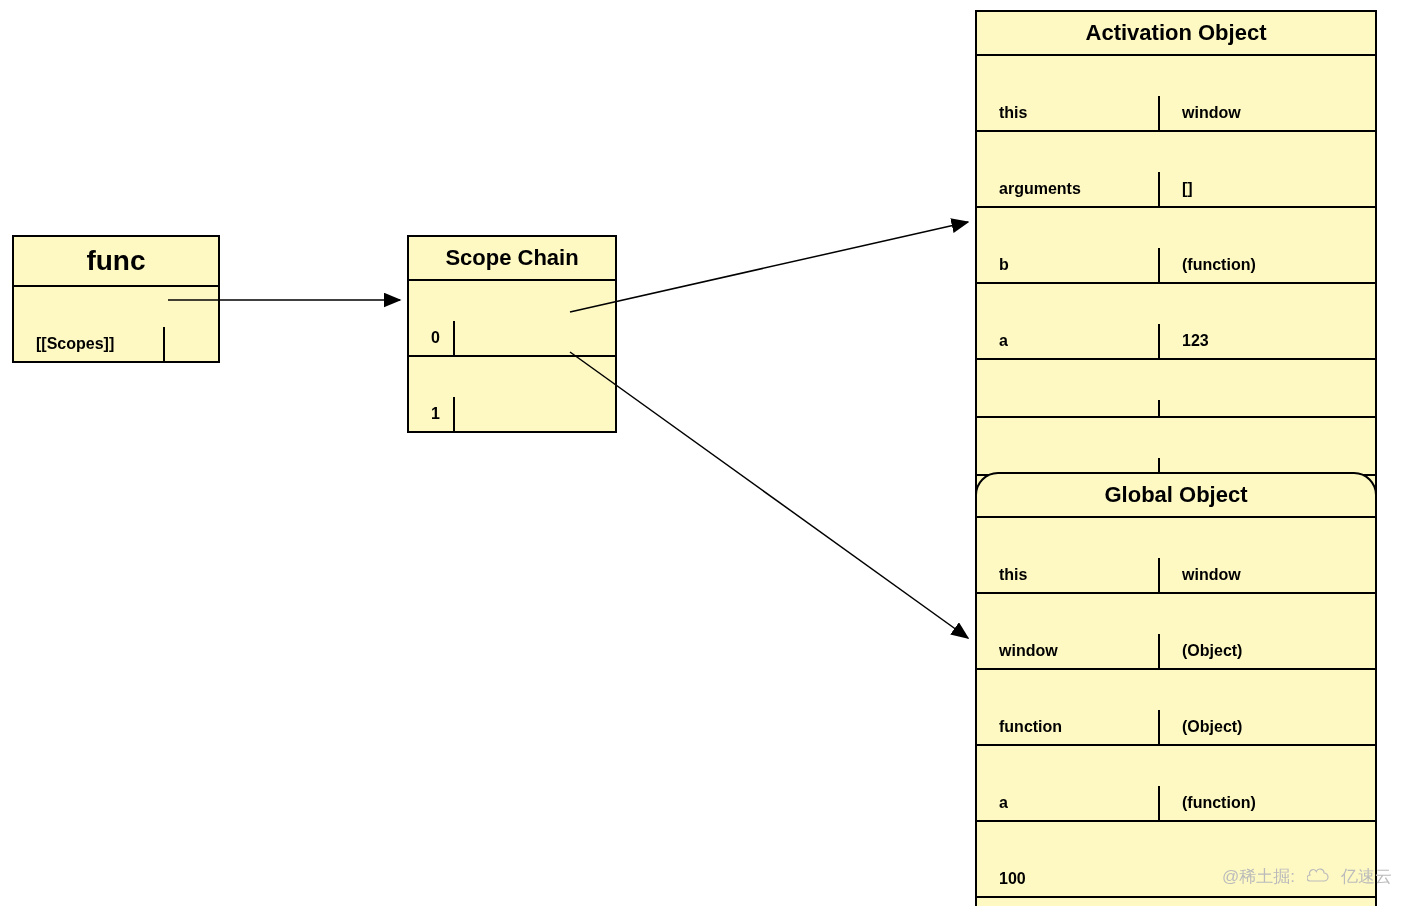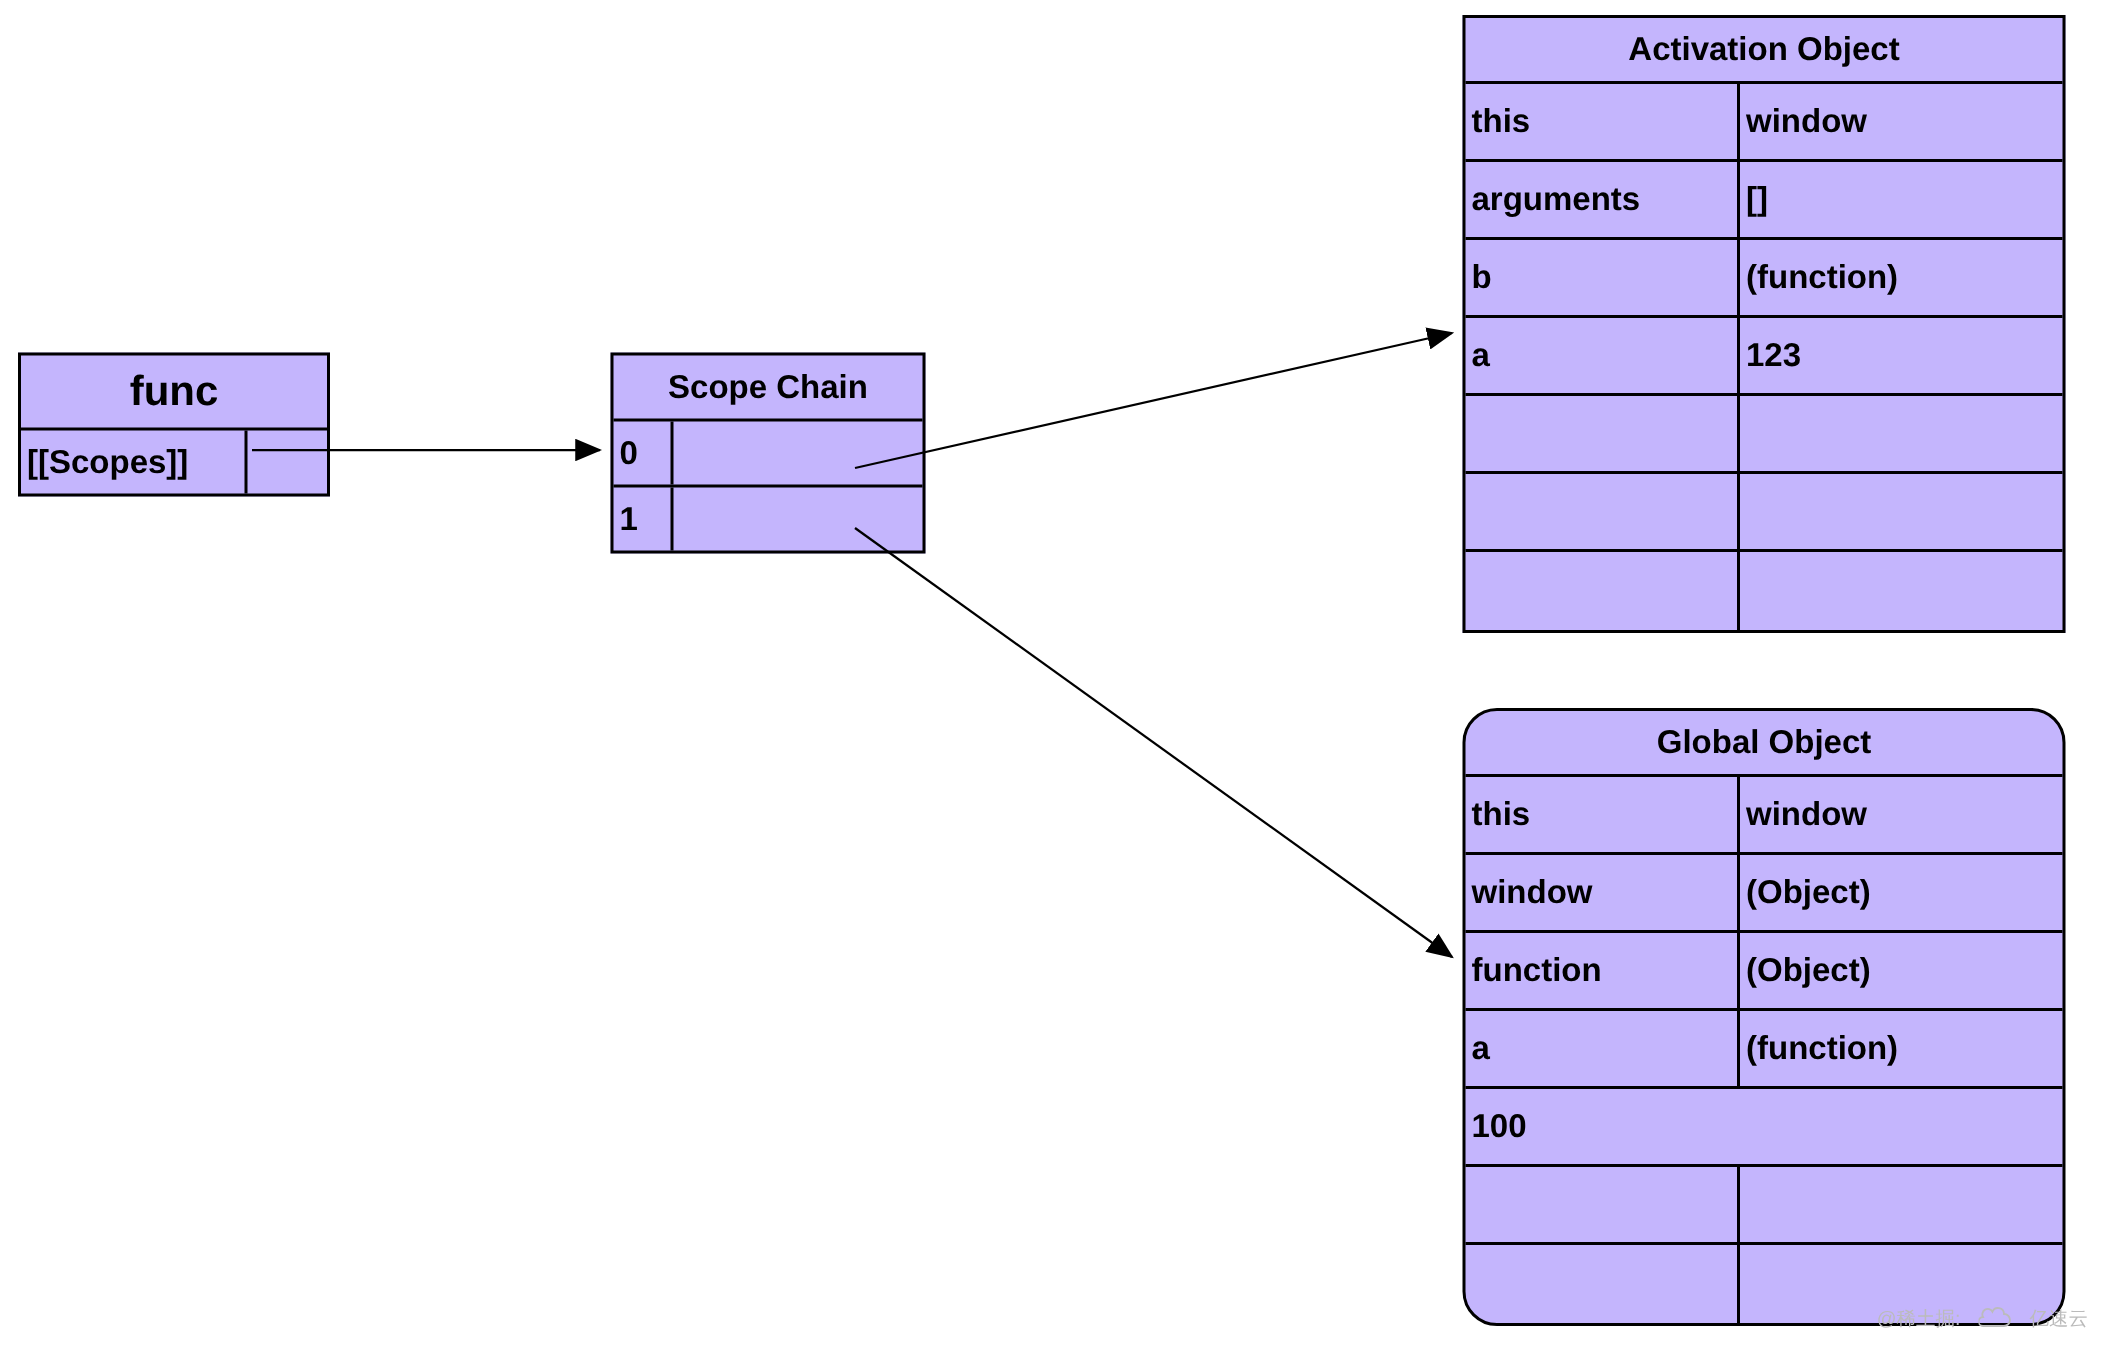--- a/index.html
+++ b/index.html
@@ -11,39 +11,40 @@
       font-family: Arial, "Microsoft YaHei", sans-serif;
       font-weight: bold;
       background: #fff;
       position: relative;
       width: 1410px;
       height: 906px;
     }
     .box {
       position: absolute;
       border: 2px solid #000;
-      background: #c4b5fd;
+      background: #fef9c3;
     }
     .header {
       text-align: center;
       padding: 8px 12px;
       border-bottom: 2px solid #000;
       font-size: 22px;
     }
     .row {
       display: flex;
       border-bottom: 2px solid #000;
     }
     .row:last-child {
       border-bottom: none;
     }
     .cell {
-      padding: 8px 4px;
-      font-size: 22px;
+      padding: 8px 22px;
+      font-size: 16px;
       border-right: 2px solid #000;
+      margin-top: 40px;
     }
     .cell:last-child {
       border-right: none;
     }
     
     .func-box {
       left: 12px;
       top: 235px;
       width: 208px;
     }
@@ -100,21 +101,21 @@
       left: 0;
       top: 0;
       width: 1410px;
       height: 906px;
       pointer-events: none;
     }
     .watermark {
       position: absolute;
       right: 18px;
       bottom: 18px;
-      font-size: 13px;
+      font-size: 17px;
       color: #bbb;
       font-weight: normal;
       display: flex;
       align-items: center;
       gap: 12px;
     }
     .watermark svg {
       display: inline-block;
     }
   </style>

